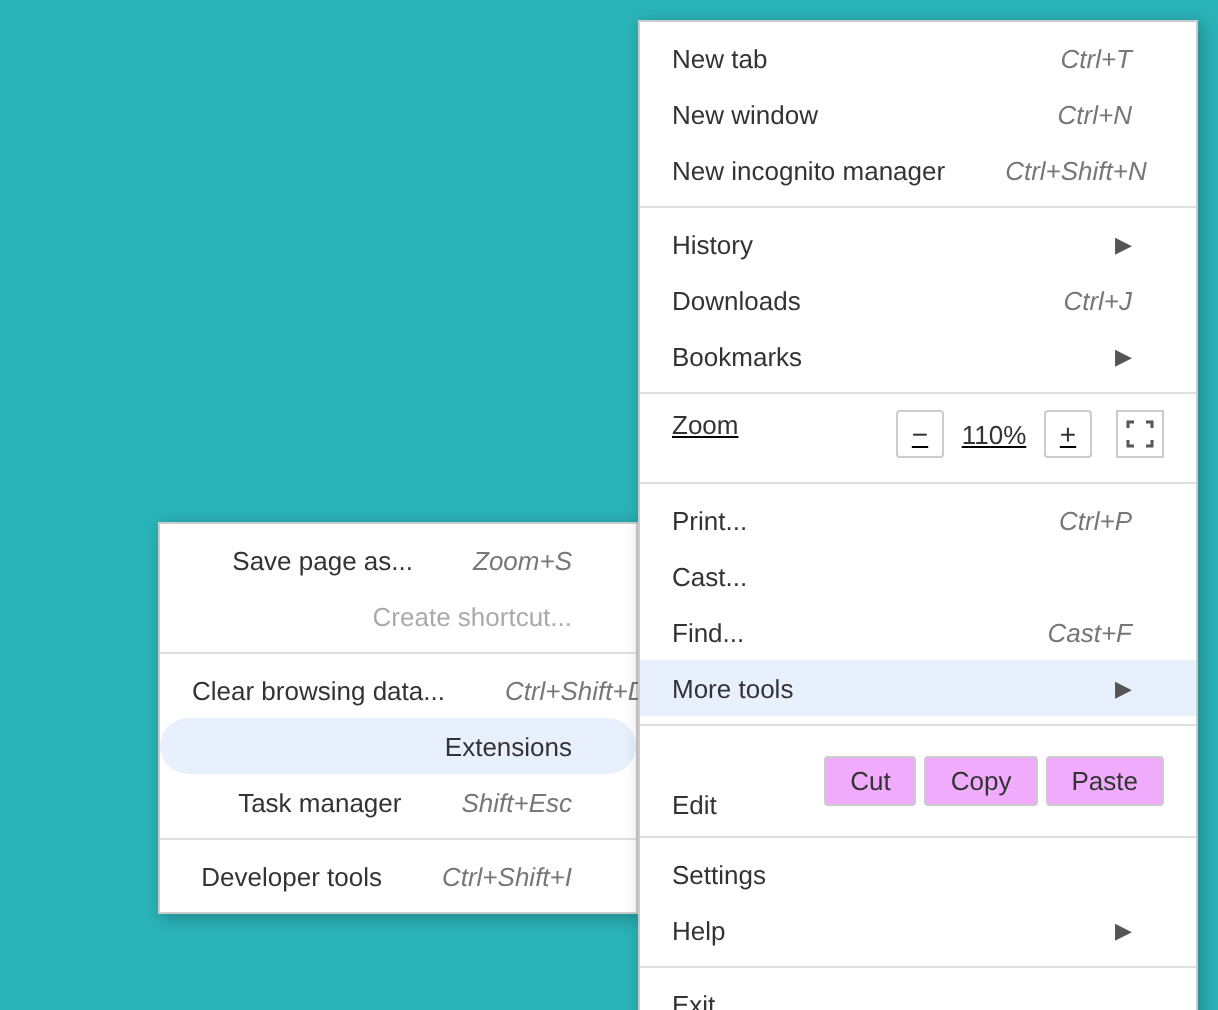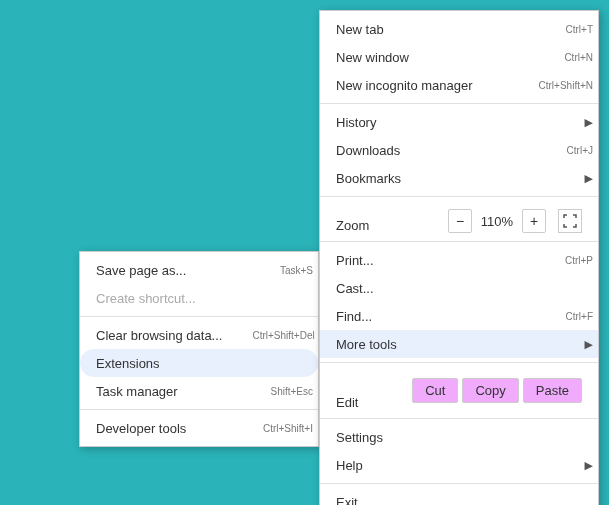--- a/index.html
+++ b/index.html
@@ -28,21 +28,21 @@
       box-shadow: 2px 2px 8px rgba(0,0,0,0.25);
       width: 280px;
       padding: 4px 0;
       position: relative;
     }
 
     .menu-item {
       display: flex;
       align-items: center;
       justify-content: space-between;
-      padding: 5px 5px 5px 16px;
+      padding: 5px 32px 5px 16px;
       cursor: pointer;
       white-space: nowrap;
       color: #333;
       min-height: 28px;
     }
 
     .menu-item.highlighted {
       background: #e8f0fe;
       gap: 36px;
     }
@@ -51,43 +51,45 @@
       color: #aaa;
       cursor: default;
     }
 
     .menu-item .label {
       flex: 1;
     }
 
     .menu-item .shortcut {
       color: #777;
-      font-size: 10px;
+      font-size: 13px;
       margin-left: 30px;
+      font-style: italic;
     }
 
     .menu-item .arrow {
       color: #555;
       margin-left: 8px;
       font-size: 11px;
     }
 
     .menu-divider {
       height: 1px;
       background: #e0e0e0;
       margin: 4px 0;
     }
 
     
     .zoom-row {
       display: flex;
-      align-items: flex-end;
+      align-items: flex-start;
       padding: 4px 16px;
       min-height: 36px;
       border-bottom: none;
+      text-decoration: underline;
     }
 
     .zoom-row .zoom-label {
       flex: 1;
       color: #333;
     }
 
     .zoom-row .zoom-controls {
       display: flex;
       align-items: center;
@@ -155,42 +157,43 @@
     }
 
     
     .submenu {
       position: absolute;
       background: #fff;
       border: 1px solid #ccc;
       box-shadow: 2px 2px 8px rgba(0,0,0,0.25);
       width: 240px;
       padding: 4px 0;
-      top: 241px;
+      top: 251px;
       right: 280px;
+      text-align: right;
     }
 
     .submenu .menu-item {
       min-height: 28px;
     }
 
     .submenu .menu-item.highlighted {
       background: #e8f0fe;
       border-radius: 14px;
     }
   </style>
 </head>
 <body>
 
 <div class="menu-container">
 
   <div class="submenu">
     <div class="menu-item">
       <span class="label">Save page as...</span>
-      <span class="shortcut">Task+S</span>
+      <span class="shortcut">Zoom+S</span>
     </div>
     <div class="menu-item disabled">
       <span class="label">Create shortcut...</span>
     </div>
     <div class="menu-divider"></div>
     <div class="menu-item">
       <span class="label">Clear browsing data...</span>
       <span class="shortcut">Ctrl+Shift+Del</span>
     </div>
     <div class="menu-item highlighted">
@@ -254,21 +257,21 @@
     <div class="menu-divider"></div>
     <div class="menu-item">
       <span class="label">Print...</span>
       <span class="shortcut">Ctrl+P</span>
     </div>
     <div class="menu-item">
       <span class="label">Cast...</span>
     </div>
     <div class="menu-item">
       <span class="label">Find...</span>
-      <span class="shortcut">Ctrl+F</span>
+      <span class="shortcut">Cast+F</span>
     </div>
     <div class="menu-item highlighted">
       <span class="label">More tools</span>
       <span class="arrow">▶</span>
     </div>
     <div class="menu-divider"></div>
 
     <div class="edit-row">
       <span class="edit-label">Edit</span>
       <button class="edit-btn">Cut</button>

